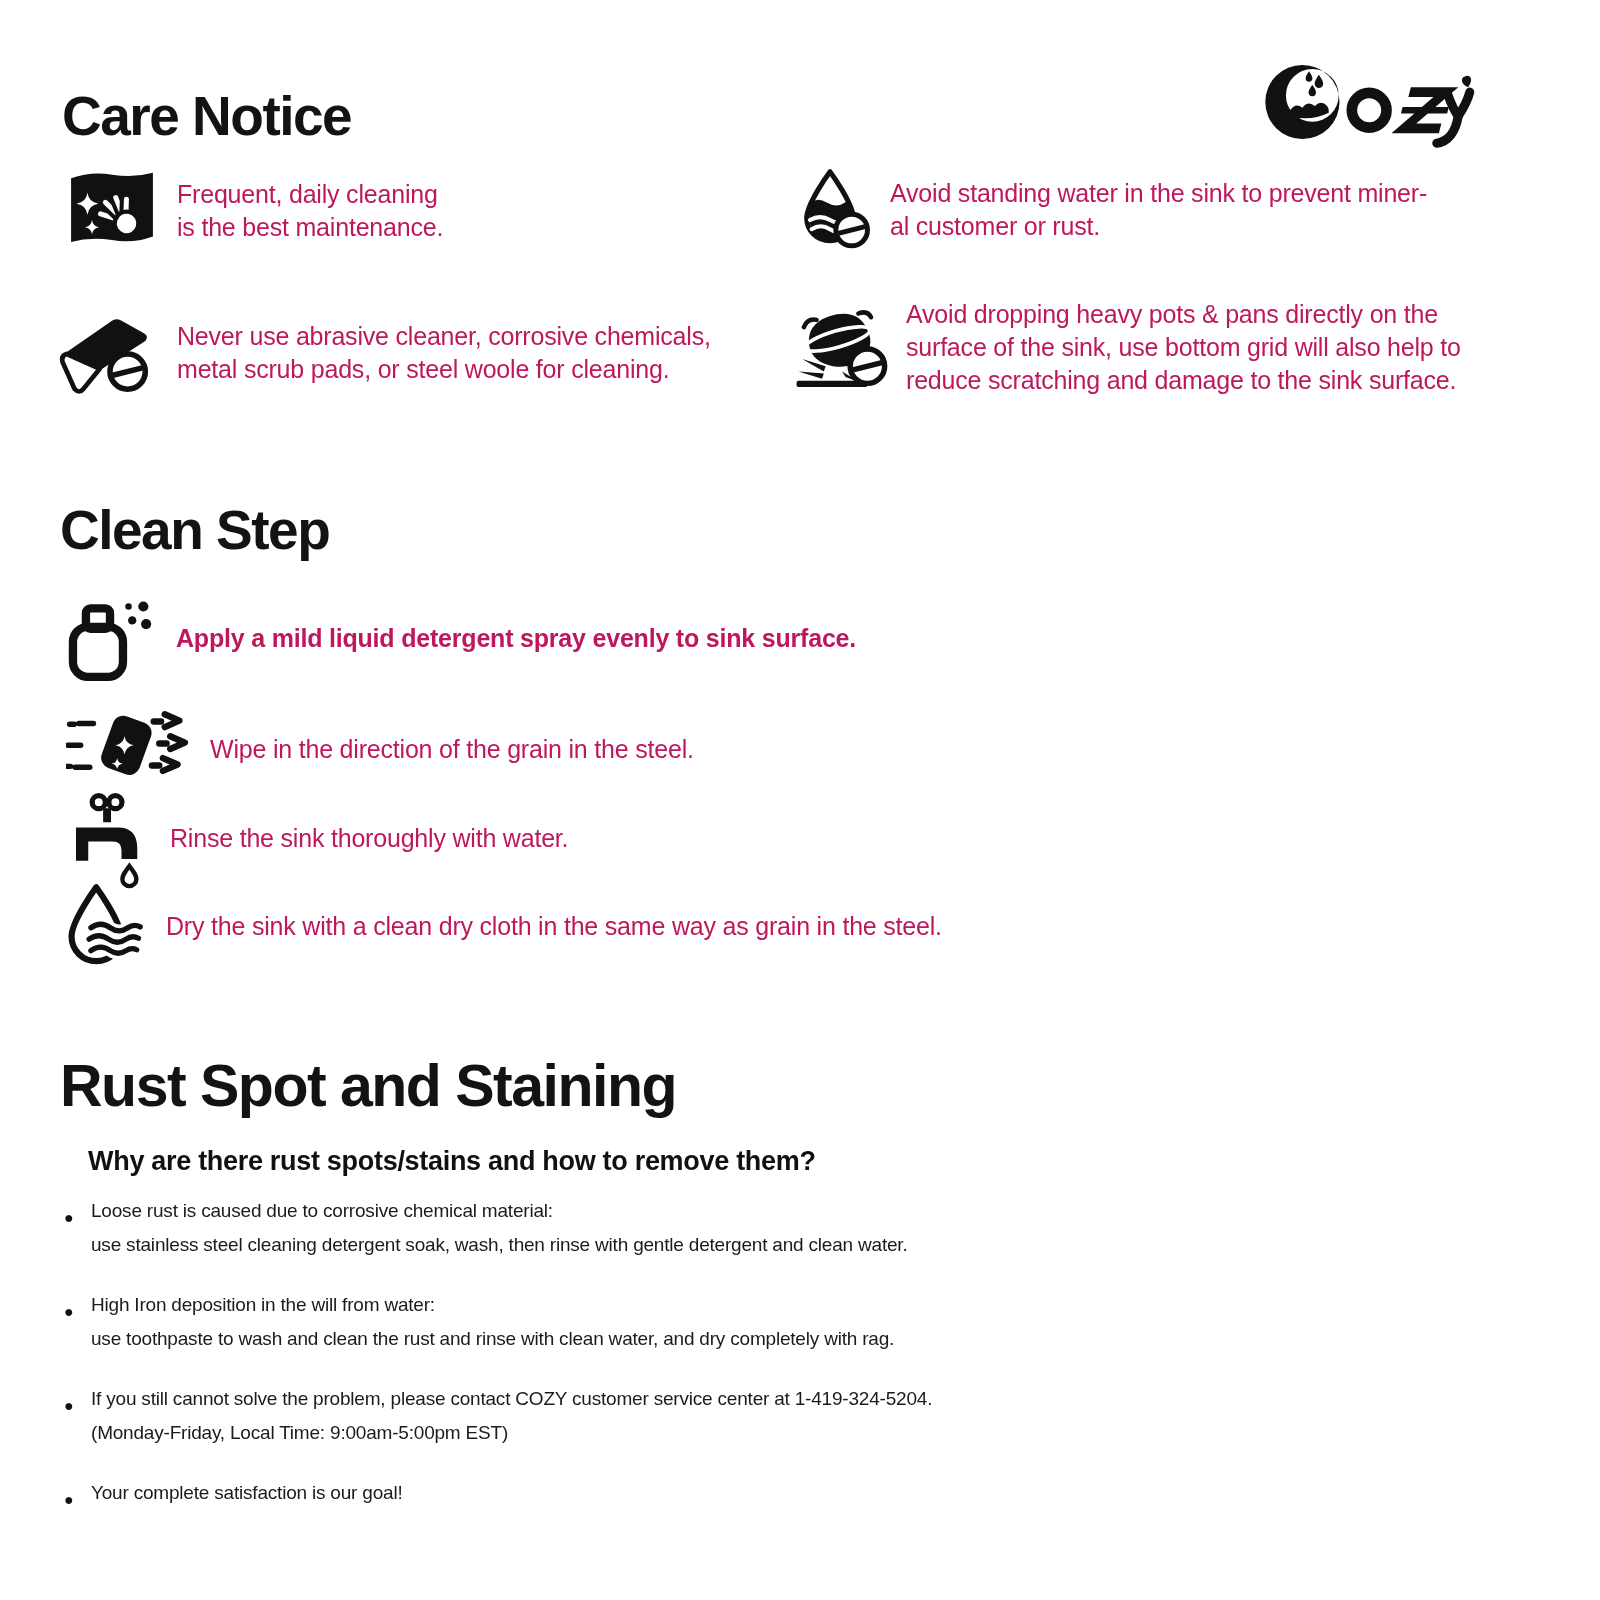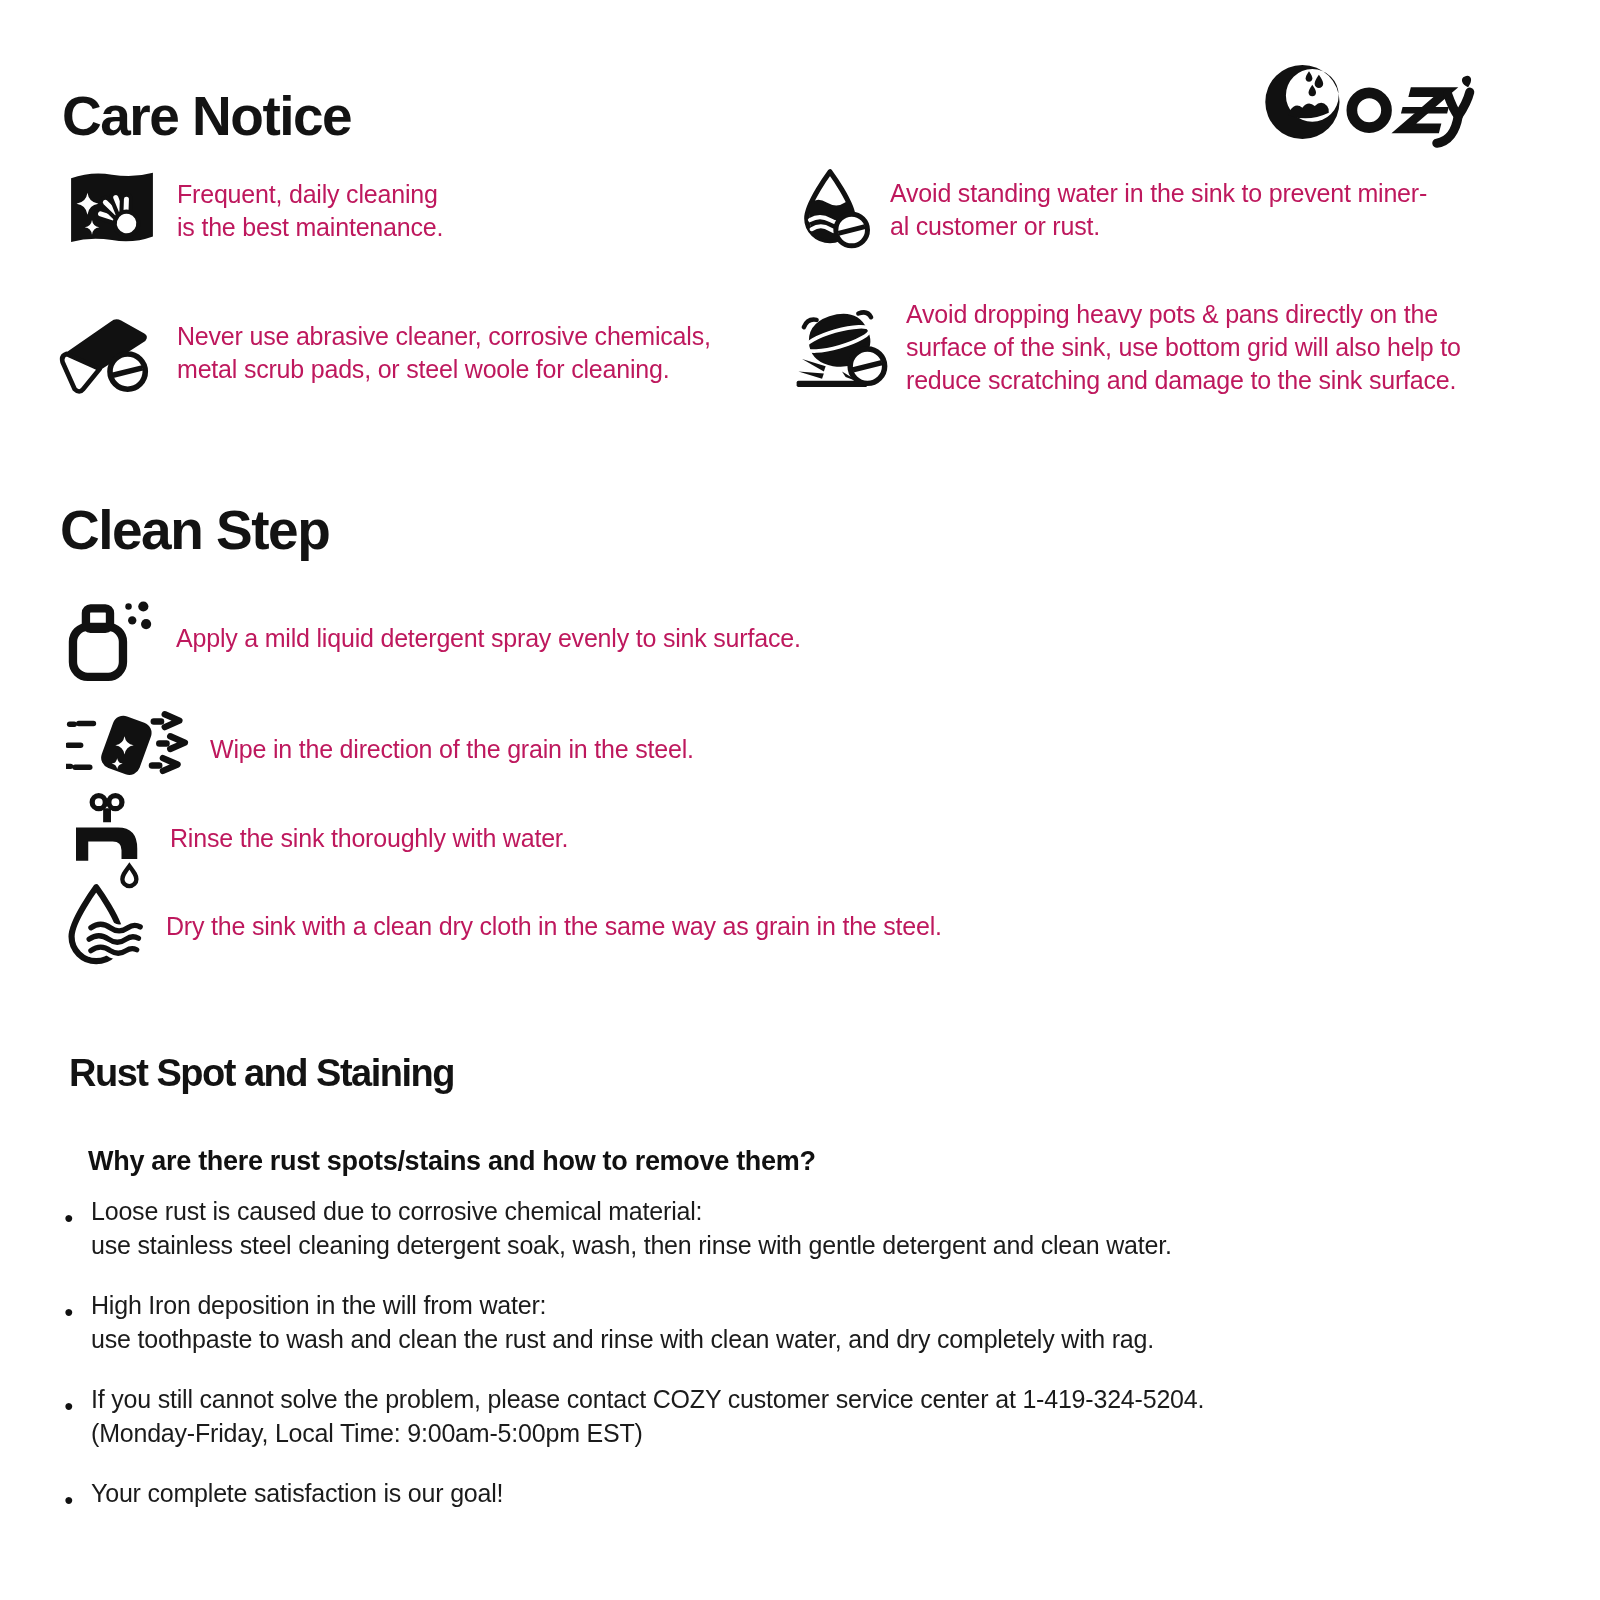--- a/index.html
+++ b/index.html
@@ -3,28 +3,28 @@
 <meta charset="utf-8">
 <style>
   html,body{margin:0;padding:0;}
   body{
     width:1600px;height:1600px;position:relative;background:#ffffff;
     font-family:"Liberation Sans", sans-serif;color:#151515;overflow:hidden;
   }
   .h1{position:absolute;font-weight:700;letter-spacing:-1.5px;color:#131313;white-space:nowrap;}
   #care-title{left:62px;top:68px;font-size:55px;margin-top:16px;}
   #clean-title{left:60px;top:498px;font-size:55px;}
-  #rust-title{left:69px;top:1052px;font-size:38px;}
+  #rust-title{left:60px;top:1052px;font-size:59px;}
   .care-item{position:absolute;display:flex;align-items:center;gap:15px;}
   .icon-box{flex:0 0 auto;display:flex;align-items:center;justify-content:center;}
   .item-text{font-size:25px;line-height:33px;letter-spacing:-0.2px;white-space:nowrap;color:#be185d;}
   .step{position:absolute;display:flex;align-items:center;}
   .step .item-text{margin-left:14px;}
   .question{position:absolute;left:88px;top:1146px;font-size:27px;font-weight:700;letter-spacing:-0.3px;color:#111;}
-  .bullet{position:absolute;left:64px;padding-left:27px;font-size:25px;line-height:34px;letter-spacing:-0.2px;color:#1b1b1b;white-space:nowrap;}
+  .bullet{position:absolute;left:64px;padding-left:27px;font-size:19px;line-height:34px;letter-spacing:-0.2px;color:#1b1b1b;white-space:nowrap;}
   .bullet::before{content:"\25CF";position:absolute;left:0;top:7px;font-size:16px;color:#111;}
   #logo{position:absolute;left:1262px;top:54px;}
   .sr{position:absolute;width:1px;height:1px;overflow:hidden;clip:rect(0 0 0 0);}
 </style>
 </head>
 <body>
 
 <div id="care-title" class="h1">Care Notice</div>
 
 <div id="logo">
@@ -120,21 +120,21 @@
   </span>
   <div class="item-text">
     <div>Avoid dropping heavy pots &amp; pans directly on the</div>
     <div>surface of the sink, use bottom grid will also help to</div>
     <div>reduce scratching and damage to the sink surface.</div>
   </div>
 </div>
 
 <div id="clean-title" class="h1">Clean Step</div>
 
-<div class="step" style="left:58px;top:592px;">
+<div class="step" style="left:58px;top:592px;font-weight:bold;">
   <span class="icon-box" style="width:104px;">
     <svg width="100" height="92" viewBox="0 0 108 96">
       <rect x="14" y="36" width="54" height="54" rx="16" fill="none" stroke="#111" stroke-width="9"></rect>
       <rect x="28" y="16" width="26" height="22" rx="5" fill="none" stroke="#111" stroke-width="9"></rect>
       <circle cx="74" cy="14" r="3.5" fill="#111"></circle>
       <circle cx="78" cy="29" r="4.5" fill="#111"></circle>
       <circle cx="90" cy="14" r="5.5" fill="#111"></circle>
       <circle cx="93" cy="33" r="5.5" fill="#111"></circle>
     </svg>
   </span>

